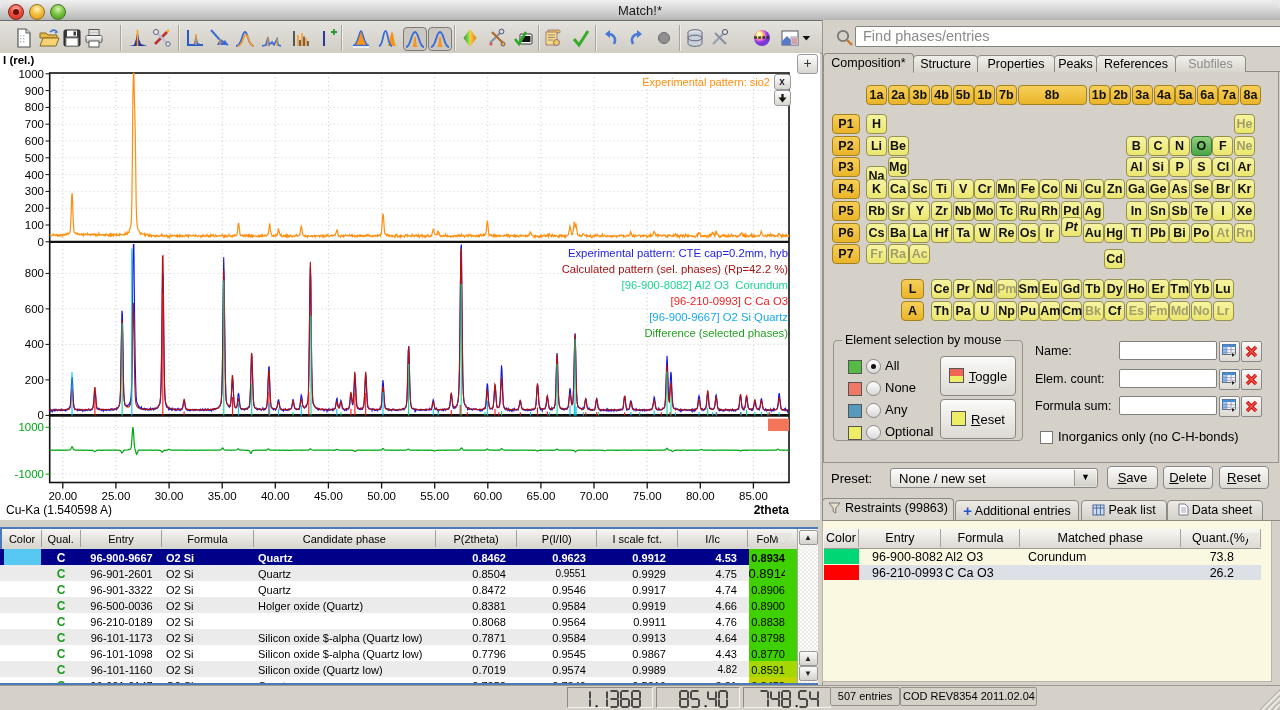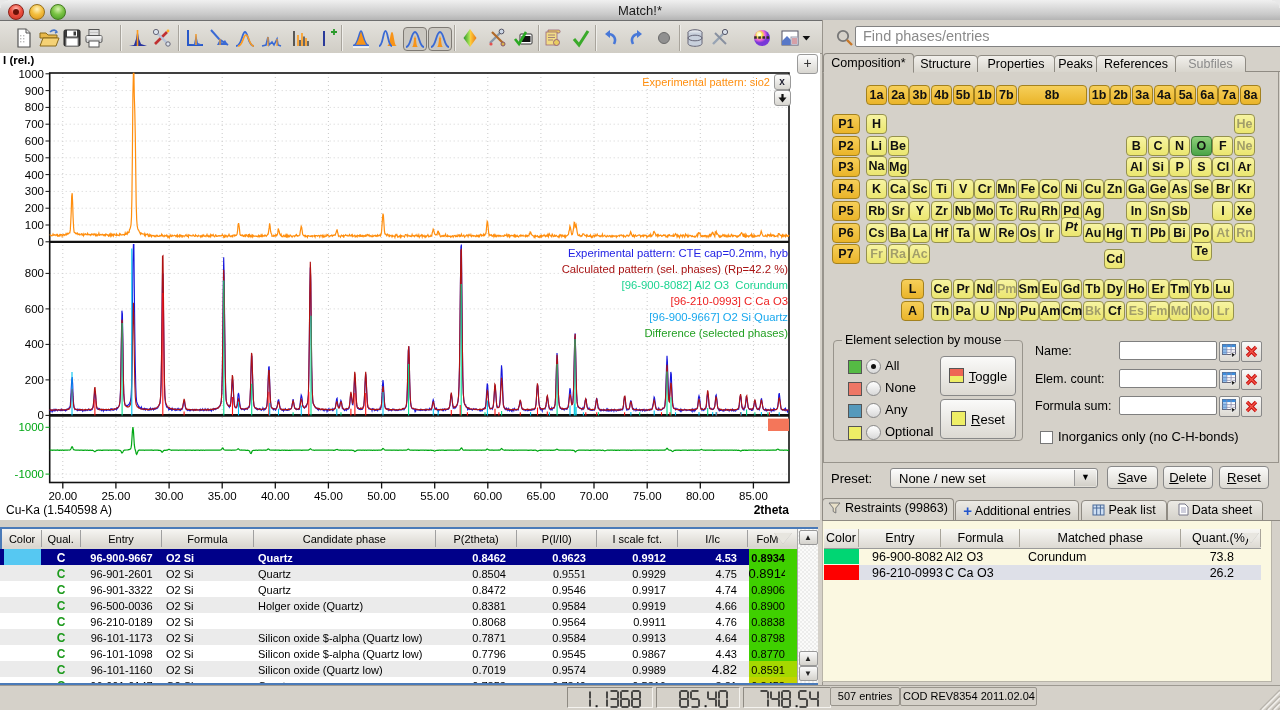--- a/index.html
+++ b/index.html
@@ -436,21 +436,21 @@
       <div class="ltc" style="left:677.9px;width:59.10000000000002px;text-align:right;color:#fff;font-size:11px;font-weight:bold;">4.53</div>
       <div style="position:absolute;left:748.5px;top:0;width:48.5px;height:16px;background:#3fd000"></div>
       <div class="ltc" style="left:748.5px;width:36.5px;text-align:right;color:#000;font-size:11px;font-weight:bold;">0.8934</div>
     </div>
     <div style="position:absolute;left:0;top:565px;width:797px;height:16px;background:#ebebeb;overflow:hidden">
       <div class="ltc" style="left:41.6px;width:39.1px;text-align:center;color:#1c9a1c;font-size:12px;font-weight:bold;">C</div>
       <div class="ltc" style="left:80.7px;width:81.7px;text-align:center;color:#000;font-size:11px;">96-901-2601</div>
       <div class="ltc" style="left:166px;width:87.69999999999999px;text-align:left;color:#000;font-size:11px;">O2 Si</div>
       <div class="ltc" style="left:258px;width:178.10000000000002px;text-align:left;color:#000;font-size:11px;">Quartz</div>
       <div class="ltc" style="left:436.1px;width:69.89999999999998px;text-align:right;color:#000;font-size:11px;">0.8504</div>
-      <div class="ltc" style="left:517.1px;width:68.89999999999998px;text-align:right;color:#000;font-size:12px;font-family:Liberation Serif, serif;">0.9551</div>
+      <div class="ltc" style="left:517.1px;width:68.89999999999998px;text-align:right;color:#000;font-size:10px;">0.9551</div>
       <div class="ltc" style="left:597.5px;width:68.5px;text-align:right;color:#000;font-size:11px;">0.9929</div>
       <div class="ltc" style="left:677.9px;width:59.10000000000002px;text-align:right;color:#000;font-size:11px;">4.75</div>
       <div style="position:absolute;left:748.5px;top:0;width:48.5px;height:16px;background:#3fd000"></div>
       <div class="ltc" style="left:748.5px;width:36.5px;text-align:right;color:#000;font-size:13px;">0.8914</div>
     </div>
     <div style="position:absolute;left:0;top:581px;width:797px;height:16px;background:#ffffff;overflow:hidden">
       <div class="ltc" style="left:41.6px;width:39.1px;text-align:center;color:#1c9a1c;font-size:12px;font-weight:bold;">C</div>
       <div class="ltc" style="left:80.7px;width:81.7px;text-align:center;color:#000;font-size:11px;">96-901-3322</div>
       <div class="ltc" style="left:166px;width:87.69999999999999px;text-align:left;color:#000;font-size:11px;">O2 Si</div>
       <div class="ltc" style="left:258px;width:178.10000000000002px;text-align:left;color:#000;font-size:11px;">Quartz</div>
@@ -510,21 +510,21 @@
       <div class="ltc" style="left:748.5px;width:36.5px;text-align:right;color:#000;font-size:11px;">0.8770</div>
     </div>
     <div style="position:absolute;left:0;top:661px;width:797px;height:16px;background:#ebebeb;overflow:hidden">
       <div class="ltc" style="left:41.6px;width:39.1px;text-align:center;color:#1c9a1c;font-size:12px;font-weight:bold;">C</div>
       <div class="ltc" style="left:80.7px;width:81.7px;text-align:center;color:#000;font-size:11px;">96-101-1160</div>
       <div class="ltc" style="left:166px;width:87.69999999999999px;text-align:left;color:#000;font-size:11px;">O2 Si</div>
       <div class="ltc" style="left:258px;width:178.10000000000002px;text-align:left;color:#000;font-size:11px;">Silicon oxide (Quartz low)</div>
       <div class="ltc" style="left:436.1px;width:69.89999999999998px;text-align:right;color:#000;font-size:11px;">0.7019</div>
       <div class="ltc" style="left:517.1px;width:68.89999999999998px;text-align:right;color:#000;font-size:11px;">0.9574</div>
       <div class="ltc" style="left:597.5px;width:68.5px;text-align:right;color:#000;font-size:11px;">0.9989</div>
-      <div class="ltc" style="left:677.9px;width:59.10000000000002px;text-align:right;color:#000;font-size:13px;">4.82</div>
+      <div class="ltc" style="left:677.9px;width:59.10000000000002px;text-align:right;color:#000;font-size:10px;">4.82</div>
       <div style="position:absolute;left:748.5px;top:0;width:48.5px;height:16px;background:#a5d800"></div>
       <div class="ltc" style="left:748.5px;width:36.5px;text-align:right;color:#000;font-size:11px;">0.8591</div>
     </div>
     <div style="position:absolute;left:0;top:677px;width:797px;height:6px;background:#ffffff;overflow:hidden">
       <div class="ltc" style="left:41.6px;width:39.1px;text-align:center;color:#1c9a1c;font-size:12px;font-weight:bold;">C</div>
       <div class="ltc" style="left:80.7px;width:81.7px;text-align:center;color:#000;font-size:11px;">96-901-0147</div>
       <div class="ltc" style="left:166px;width:87.69999999999999px;text-align:left;color:#000;font-size:11px;">O2 Si</div>
       <div class="ltc" style="left:258px;width:178.10000000000002px;text-align:left;color:#000;font-size:11px;">Quartz</div>
       <div class="ltc" style="left:436.1px;width:69.89999999999998px;text-align:right;color:#000;font-size:11px;">0.7853</div>
       <div class="ltc" style="left:517.1px;width:68.89999999999998px;text-align:right;color:#000;font-size:11px;">0.7340</div>
@@ -671,21 +671,21 @@
     <div class="pc yel" style="left:866.0px;top:114.0px;">H</div>
     <div class="pc yel gr" style="left:1234.0px;top:114.0px;">He</div>
     <div class="pc yel" style="left:866.0px;top:135.7px;">Li</div>
     <div class="pc yel" style="left:887.6px;top:135.7px;">Be</div>
     <div class="pc yel" style="left:1125.8px;top:135.7px;">B</div>
     <div class="pc yel" style="left:1147.5px;top:135.7px;">C</div>
     <div class="pc yel" style="left:1169.1px;top:135.7px;">N</div>
     <div class="pc grn" style="left:1190.8px;top:135.7px;">O</div>
     <div class="pc yel" style="left:1212.4px;top:135.7px;">F</div>
     <div class="pc yel gr" style="left:1234.0px;top:135.7px;">Ne</div>
-    <div class="pc yel" style="left:866.0px;top:156px;">Na</div>
+    <div class="pc yel" style="left:866.0px;top:166px;">Na</div>
     <div class="pc yel" style="left:887.6px;top:157.4px;">Mg</div>
     <div class="pc yel" style="left:1125.8px;top:157.4px;">Al</div>
     <div class="pc yel" style="left:1147.5px;top:157.4px;">Si</div>
     <div class="pc yel" style="left:1169.1px;top:157.4px;">P</div>
     <div class="pc yel" style="left:1190.8px;top:157.4px;">S</div>
     <div class="pc yel" style="left:1212.4px;top:157.4px;">Cl</div>
     <div class="pc yel" style="left:1234.0px;top:157.4px;">Ar</div>
     <div class="pc yel" style="left:866.0px;top:179.1px;">K</div>
     <div class="pc yel" style="left:887.6px;top:179.1px;">Ca</div>
     <div class="pc yel" style="left:909.3px;top:179.1px;">Sc</div>
@@ -712,21 +712,21 @@
     <div class="pc yel" style="left:974.2px;top:200.8px;">Mo</div>
     <div class="pc yel" style="left:995.9px;top:200.8px;">Tc</div>
     <div class="pc yel" style="left:1017.5px;top:200.8px;">Ru</div>
     <div class="pc yel" style="left:1039.2px;top:200.8px;">Rh</div>
     <div class="pc yel" style="left:1060.8px;top:200.8px;">Pd</div>
     <div class="pc yel" style="left:1082.5px;top:200.8px;">Ag</div>
     <div class="pc yel" style="left:1104.2px;top:200.8px;margin-top:48px;">Cd</div>
     <div class="pc yel" style="left:1125.8px;top:200.8px;">In</div>
     <div class="pc yel" style="left:1147.5px;top:200.8px;">Sn</div>
     <div class="pc yel" style="left:1169.1px;top:200.8px;">Sb</div>
-    <div class="pc yel" style="left:1190.8px;top:200.8px;margin-top:40px;">Te</div>
+    <div class="pc yel" style="left:1190.8px;top:200.8px;">Te</div>
     <div class="pc yel" style="left:1212.4px;top:200.8px;">I</div>
     <div class="pc yel" style="left:1234.0px;top:200.8px;">Xe</div>
     <div class="pc yel" style="left:866.0px;top:222.5px;">Cs</div>
     <div class="pc yel" style="left:887.6px;top:222.5px;">Ba</div>
     <div class="pc yel" style="left:909.3px;top:222.5px;">La</div>
     <div class="pc yel" style="left:931.0px;top:222.5px;">Hf</div>
     <div class="pc yel" style="left:952.6px;top:222.5px;">Ta</div>
     <div class="pc yel" style="left:974.2px;top:222.5px;">W</div>
     <div class="pc yel" style="left:995.9px;top:222.5px;">Re</div>
     <div class="pc yel" style="left:1017.5px;top:222.5px;">Os</div>

